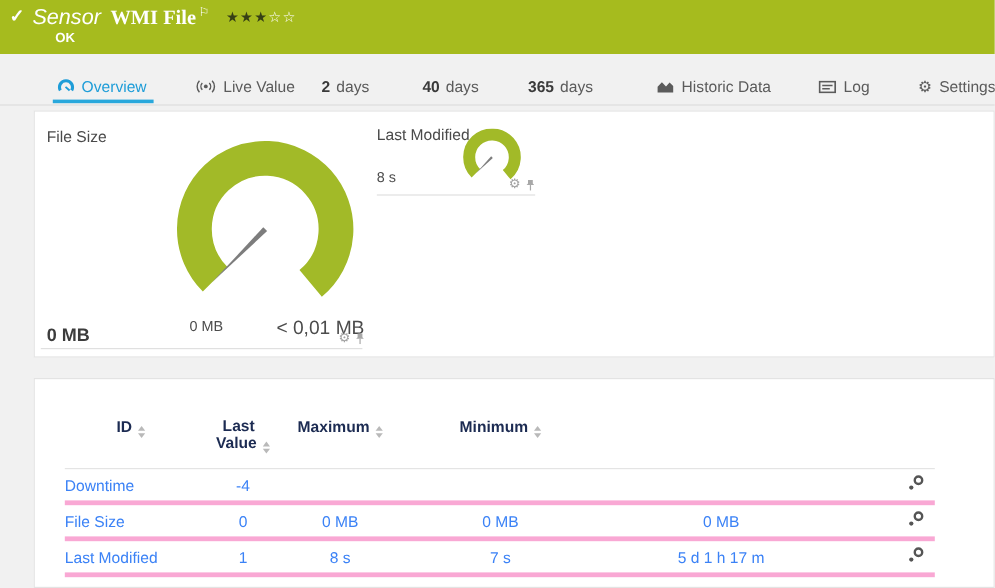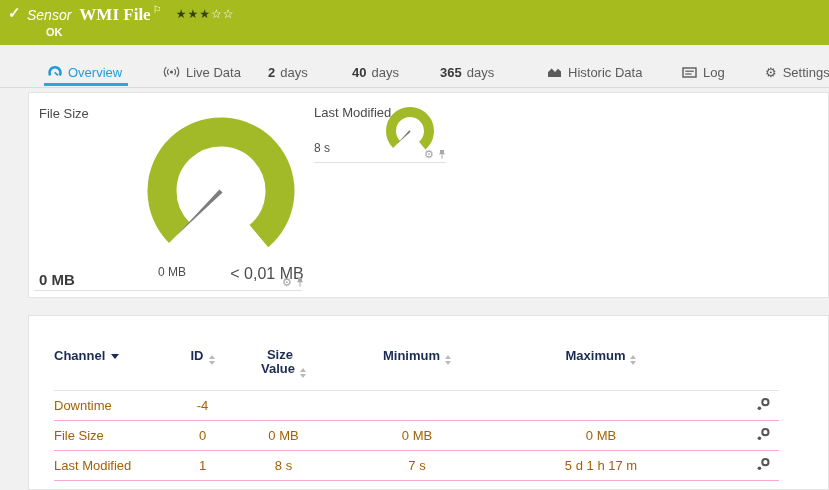--- a/index.html
+++ b/index.html
@@ -7,21 +7,21 @@
   body {
     font-family:"Liberation Sans", sans-serif;
     background:#f1f1f1;
     position:relative;
     overflow:hidden;
   }
   
   .banner { position:absolute; top:0; left:0; width:829px; height:45px; background:#a6bb1e; color:#fff; }
   .banner-check { position:absolute; left:8px; top:4px; font-size:15px; font-weight:bold; }
   .banner-line { position:absolute; left:27px; top:4px; white-space:nowrap; }
-  .banner-kind { font-style:italic; font-size:14px; margin-right:8px; }
+  .banner-kind { font-style:italic; font-size:18px; margin-right:8px; }
   .banner-title { font-weight:bold; font-size:17px;font-family:Liberation Serif, serif; }
   .banner-flag { font-size:10px; vertical-align:7px; margin-left:2px; }
   .banner-stars { margin-left:14px; font-size:12px; letter-spacing:1px; vertical-align:2px; }
   .stars-filled { color:#364016; }
   .stars-empty { color:#ffffff; }
   .banner-status { position:absolute; left:46px; top:26px; font-size:11px; font-weight:bold;text-align:right; }
   
   .tabbar { position:absolute; top:57px; left:0; width:829px; height:31px; border-bottom:1px solid #dcdcdc; }
   .tab { position:absolute; top:0; height:30px; display:flex; align-items:center; gap:6px;
          font-size:13px; color:#5b5b5b; cursor:pointer; }
@@ -46,21 +46,21 @@
   .lm-value { position:absolute; left:285px; top:48px; font-size:12px; color:#4c4c4c; }
   .lm-gauge { position:absolute; left:355px; top:14px; }
   .lm-tools { position:absolute; left:395px; top:56px; }
   .lm-line { position:absolute; left:285px; top:69px; width:132px; border-bottom:1px solid #e0e0e0; }
   .tools { display:flex; gap:3px; align-items:center; }
   .tools .gear-glyph { font-size:11px; color:#a3a3a3; line-height:1; cursor:pointer; }
   
   .table { position:absolute; left:25px; top:32px; width:725px; }
   .tgrid { display:grid; grid-template-columns:110px 77px 85px 182px 186px 85px; }
   .thead { align-items:start; color:#1c2b52; font-weight:bold; font-size:13px; padding-bottom:12px; border-bottom:1px solid #e4e4e4; }
-  .trow { height:30px; align-items:center; font-size:13px; color:#a16207; border-bottom:1px solid #f9a8d4; }
+  .trow { height:30px; align-items:center; font-size:13px; color:#3b82f6; border-bottom:4px solid #f9a8d4; }
   .c-right { text-align:center; }
   .c-icon { text-align:right; padding-right:8px; }
   .sort { display:inline-flex; flex-direction:column; gap:2px; margin-left:5px; vertical-align:1px; }
   .sort i { display:block; width:0; height:0; border-left:3.5px solid transparent; border-right:3.5px solid transparent; }
   .sort .up { border-bottom:4px solid #b9b9b9; }
   .sort .dn { border-top:4px solid #b9b9b9; }
   .dd-arrow { display:inline-block; width:0; height:0; border-left:4px solid transparent; border-right:4px solid transparent;
               border-top:5px solid #1c2b52; margin-left:6px; vertical-align:1px; }
   .two-line { line-height:14px; }
 </style>
@@ -81,21 +81,21 @@
       <path d="M2.3 10.3 A5.4 5.4 0 1 1 11.7 10.3" fill="none" stroke="#1e9dd8" stroke-width="2.6"></path>
       <line x1="6.6" y1="7.4" x2="10" y2="10.4" stroke="#1e9dd8" stroke-width="1.6"></line>
     </svg>
     <span>Overview</span>
   </div>
   <div class="tab" style="left:163px">
     <svg width="17" height="12" viewBox="0 0 17 12">
       <circle cx="8.5" cy="6" r="1.6" fill="#5b5b5b"></circle>
       <path d="M5.6 3.2 a4 4 0 0 0 0 5.6 M3.2 1.2 a7 7 0 0 0 0 9.6 M11.4 3.2 a4 4 0 0 1 0 5.6 M13.8 1.2 a7 7 0 0 1 0 9.6" fill="none" stroke="#5b5b5b" stroke-width="1.2"></path>
     </svg>
-    <span>Live Data</span>
+    <span>Live Value</span>
   </div>
   <div class="tab" style="left:268px">
     <span class="num">2</span>
     <span>days</span>
   </div>
   <div class="tab" style="left:352px">
     <span class="num">40</span>
     <span>days</span>
   </div>
   <div class="tab" style="left:440px">
@@ -154,34 +154,33 @@
       <rect x="4.55" y="5.2" width="1" height="4.5" fill="#a8a8a8"></rect>
     </svg>
   </div>
   <div class="lm-line"></div>
 </div>
 
 <div class="panel panel-table">
   <div class="table">
 
     <div class="tgrid thead">
-      <div><span>Channel</span><span class="dd-arrow"></span></div>
       <div class="c-right"><span>ID</span><span class="sort">
             <i class="up"></i>
             <i class="dn"></i>
           </span></div>
-      <div class="c-right two-line"><span>Size</span>&nbsp;&nbsp;<br><span>Value</span><span class="sort">
+      <div class="c-right two-line"><span>Last</span>&nbsp;&nbsp;<br><span>Value</span><span class="sort">
+            <i class="up"></i>
+            <i class="dn"></i>
+          </span></div>
+      <div class="c-right"><span>Maximum</span><span class="sort">
             <i class="up"></i>
             <i class="dn"></i>
           </span></div>
       <div class="c-right"><span>Minimum</span><span class="sort">
-            <i class="up"></i>
-            <i class="dn"></i>
-          </span></div>
-      <div class="c-right"><span>Maximum</span><span class="sort">
             <i class="up"></i>
             <i class="dn"></i>
           </span></div>
       <div></div>
     </div>
 
     <div class="tgrid trow">
       <div>Downtime</div>
       <div class="c-right">-4</div>
       <div class="c-right"></div>

